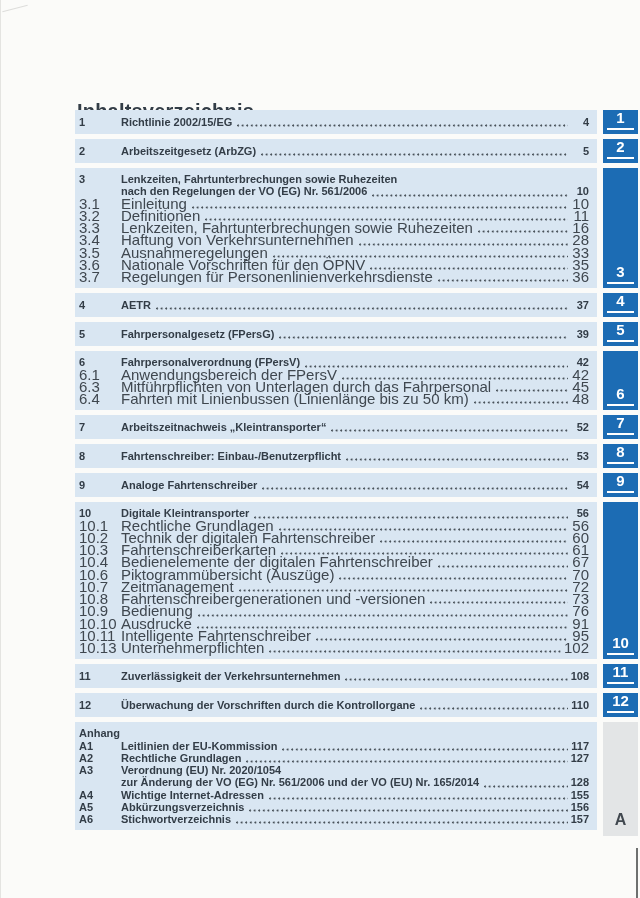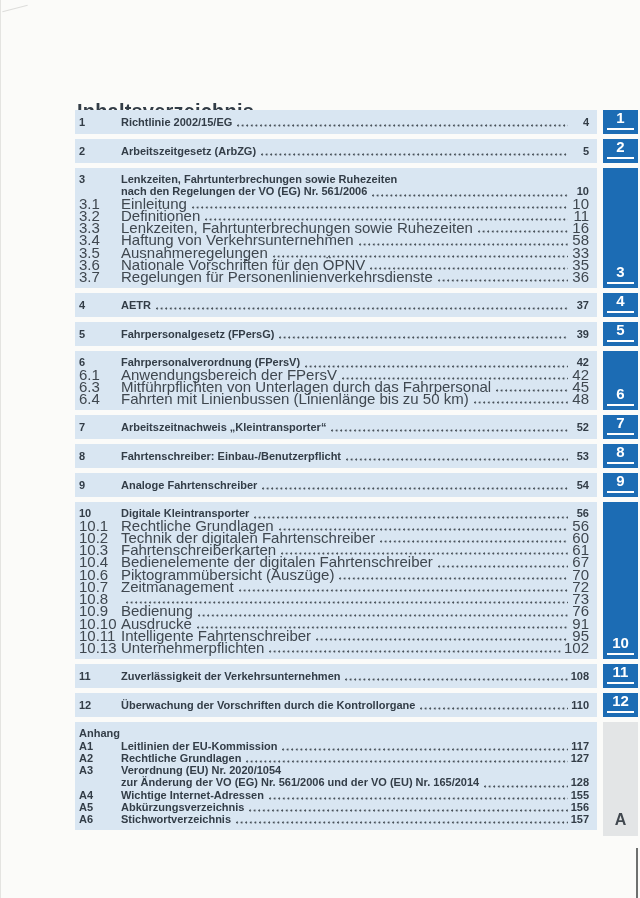--- a/index.html
+++ b/index.html
@@ -118,21 +118,21 @@
           <div class="line">
             <span class="num">3.3</span>
             <span class="label">Lenkzeiten, Fahrtunterbrechungen sowie Ruhezeiten</span>
             <div class="dots"></div>
             <span class="page-num">16</span>
           </div>
           <div class="line">
             <span class="num">3.4</span>
             <span class="label">Haftung von Verkehrsunternehmen</span>
             <div class="dots"></div>
-            <span class="page-num">58</span>
+            <span class="page-num">28</span>
           </div>
           <div class="line">
             <span class="num">3.5</span>
             <span class="label">Ausnahmeregelungen</span>
             <div class="dots"></div>
             <span class="page-num">33</span>
           </div>
           <div class="line">
             <span class="num">3.6</span>
             <span class="label">Nationale Vorschriften für den ÖPNV</span>
@@ -292,20 +292,21 @@
             <span class="page-num">70</span>
           </div>
           <div class="line">
             <span class="num">10.7</span>
             <span class="label">Zeitmanagement</span>
             <div class="dots"></div>
             <span class="page-num">72</span>
           </div>
           <div class="line">
             <span class="num">10.8</span>
+            <span class="label">Fahrtenschreibergenerationen und -versionen</span>
             <div class="dots"></div>
             <span class="page-num">73</span>
           </div>
           <div class="line">
             <span class="num">10.9</span>
             <span class="label">Bedienung</span>
             <div class="dots"></div>
             <span class="page-num">76</span>
           </div>
           <div class="line">

